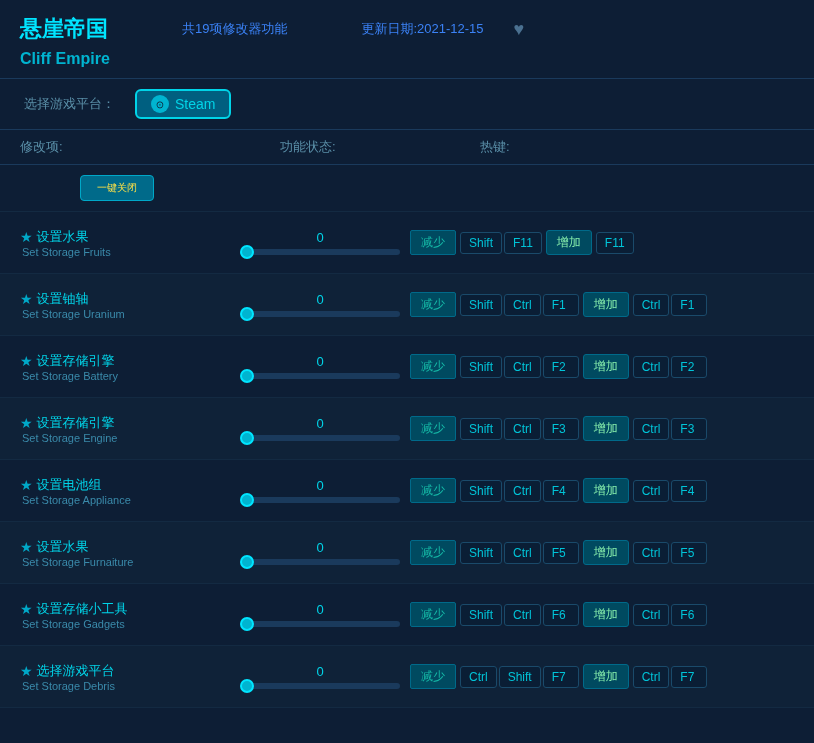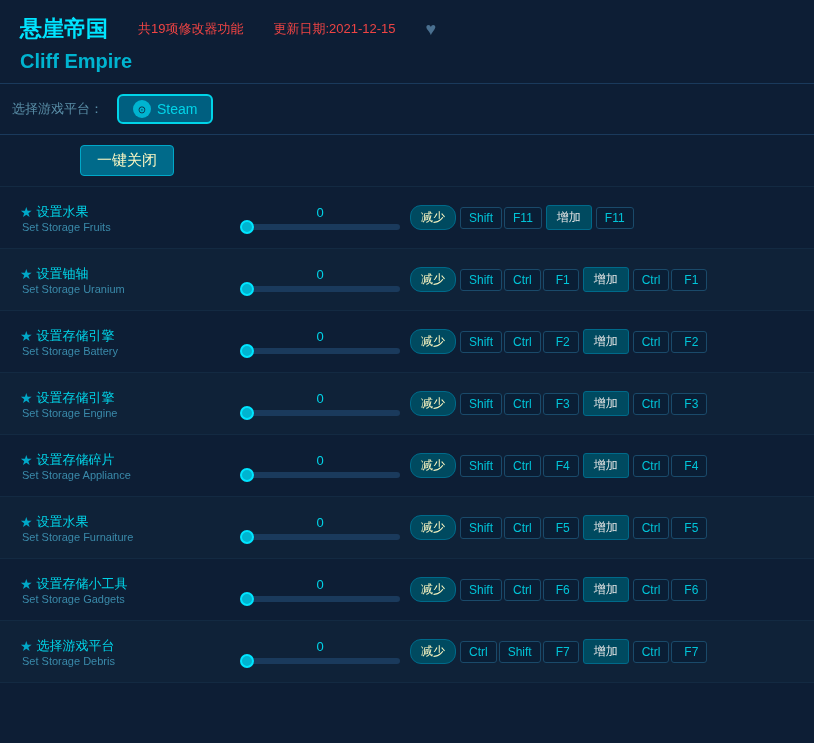--- a/index.html
+++ b/index.html
@@ -28,40 +28,41 @@
       align-items: center;
       gap: 30px;
       margin-bottom: 6px;
     }
     .game-title-cn {
       color: #00e5ff;
       font-size: 22px;
       font-weight: bold;
     }
     .game-info {
-      color: #ef4444;
+      color: #3b82f6;
       font-size: 13px;
+      margin-left: 44px;
     }
     .heart-icon {
       color: #4a7090;
       font-size: 18px;
       cursor: pointer;
     }
     .game-title-en {
       color: #00b4d0;
-      font-size: 20px;
+      font-size: 16px;
       font-weight: bold;
       margin-top: 2px;
     }
     
     .platform-row {
       display: flex;
       align-items: center;
-      padding: 10px 12px;
-      gap: 14px;
+      padding: 10px 24px;
+      gap: 20px;
       border-bottom: 1px solid #1a3a5c;
     }
     .platform-label {
       color: #5a8fa8;
       font-size: 13px;
     }
     .steam-btn {
       background: #1a3a5c;
       border: 2px solid #00a8c8;
       border-radius: 6px;
@@ -107,22 +108,22 @@
       align-items: center;
       padding: 10px 20px;
       border-bottom: 1px solid #132a42;
       background: #0d1e35;
     }
     .buff-btn {
       background: #006a8a;
       border: 1px solid #00a8c8;
       border-radius: 4px;
       padding: 5px 16px;
-      color: #fef9c3;
-      font-size: 15px;
+      color: #fde047;
+      font-size: 10px;
       cursor: pointer;
       margin-left: 60px;
     }
 
     
     .mod-row {
       display: flex;
       align-items: center;
       padding: 10px 20px;
       border-bottom: 1px solid #132a42;
@@ -201,42 +202,42 @@
       flex-wrap: wrap;
     }
     .key-btn {
       background: #0a1e35;
       border: 1px solid #1a4a6a;
       border-radius: 3px;
       padding: 3px 8px;
       color: #00c4d8;
       font-size: 12px;
       min-width: 36px;
-      text-align: right;
+      text-align: left;
     }
     .key-group {
       display: flex;
       align-items: center;
       gap: 2px;
     }
     .decrease-btn {
       background: #004a60;
       border: 1px solid #006a8a;
-      border-radius: 11px;
+      border-radius: 2px;
       padding: 3px 10px;
-      color: #fef9c3;
+      color: #14b8a6;
       font-size: 12px;
       cursor: pointer;
     }
     .increase-btn {
       background: #004a60;
       border: 1px solid #006a8a;
       border-radius: 3px;
       padding: 3px 10px;
-      color: #e5e5e5;
+      color: #86efac;
       font-size: 12px;
       cursor: pointer;
     }
   </style>
 </head>
 <body>
 
 <div class="app-container">
 
   <div class="header">
@@ -250,20 +251,25 @@
   </div>
 
   <div class="platform-row">
     <span class="platform-label">选择游戏平台：</span>
     <button class="steam-btn active">
       <span class="steam-icon">⊙</span>
       <span>Steam</span>
     </button>
   </div>
 
+  <div class="columns-header">
+    <span class="col-mod">修改项:</span>
+    <span class="col-status">功能状态:</span>
+    <span class="col-hotkey">热键:</span>
+  </div>
 
   <div class="buff-row">
     <button class="buff-btn">一键关闭</button>
   </div>
 
   <div id="mod-rows-container">
       <div class="mod-row">
     <div class="mod-info">
       <div class="mod-name-cn">
         <span class="star-icon">★</span>
@@ -374,21 +380,21 @@
       <div class="key-group">
             <span class="key-btn">Ctrl</span>
             <span class="key-btn">F3</span>
           </div>
     </div>
   </div>
       <div class="mod-row">
     <div class="mod-info">
       <div class="mod-name-cn">
         <span class="star-icon">★</span>
-        <span>设置存储碎片</span>
+        <span>设置电池组</span>
       </div>
       <div class="mod-name-en">Set Storage Appliance</div>
     </div>
     <div class="slider-area">
       <span class="slider-value">0</span>
       <div class="slider-track">
         <div class="slider-fill"></div>
         <div class="slider-thumb"></div>
       </div>
     </div>

